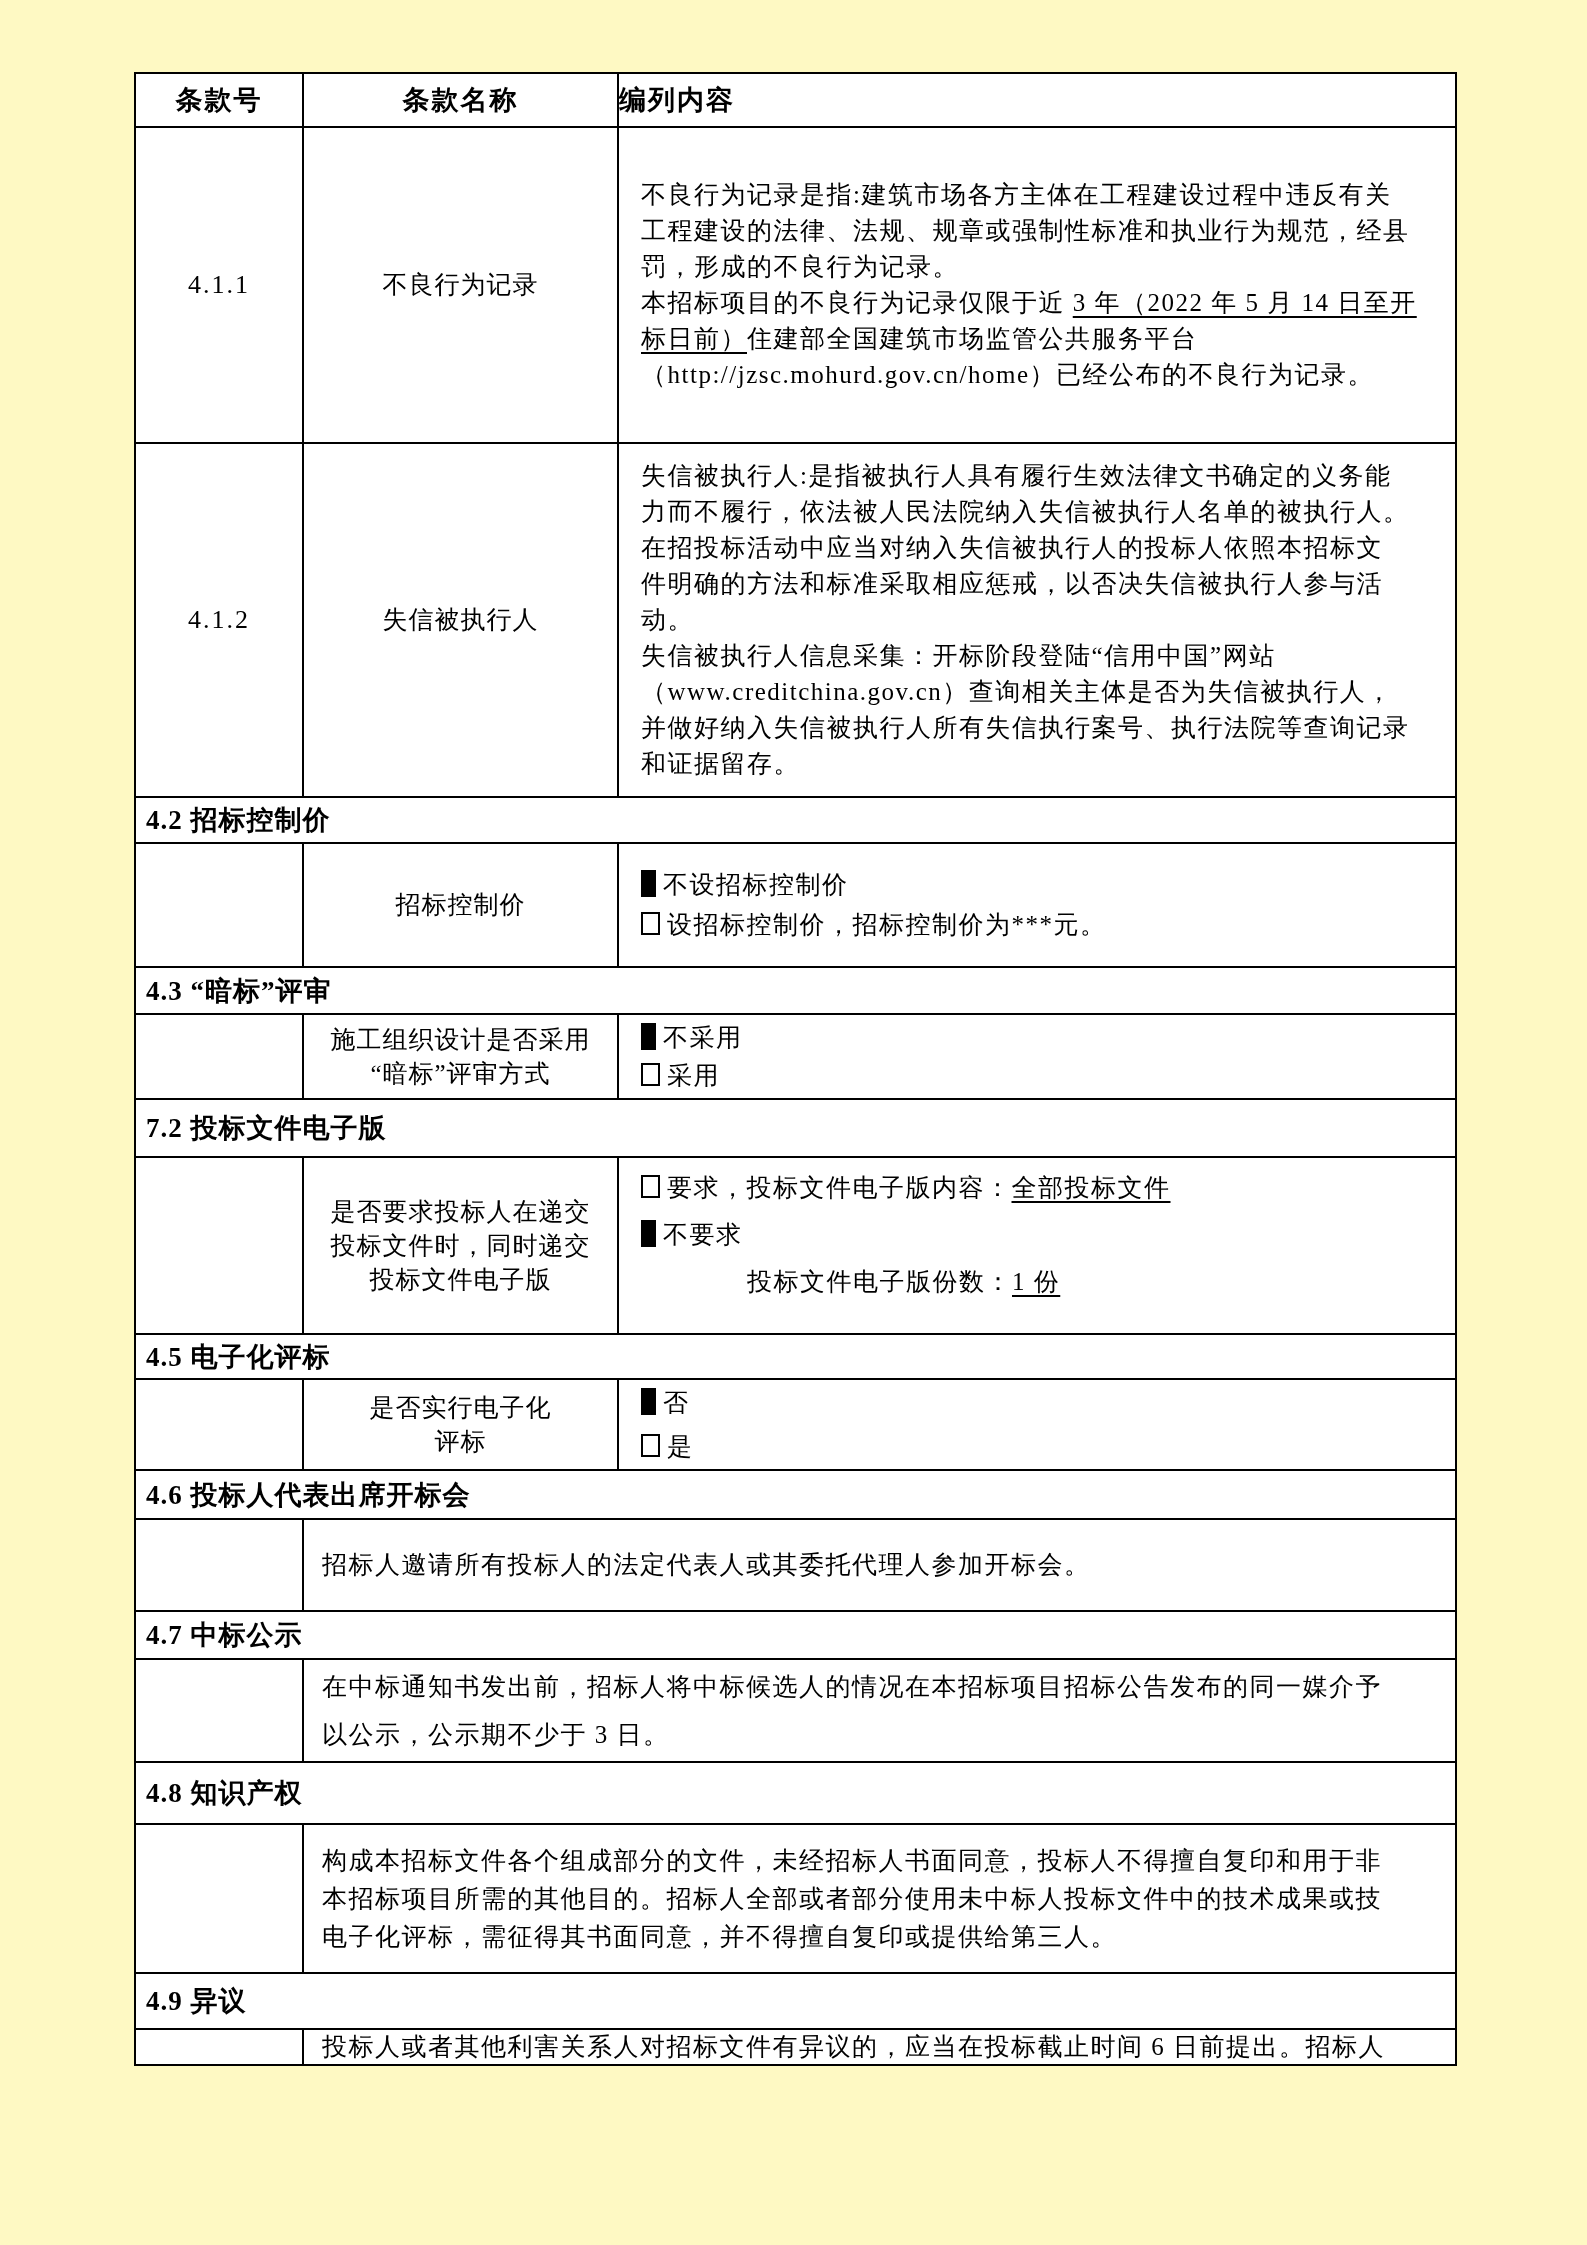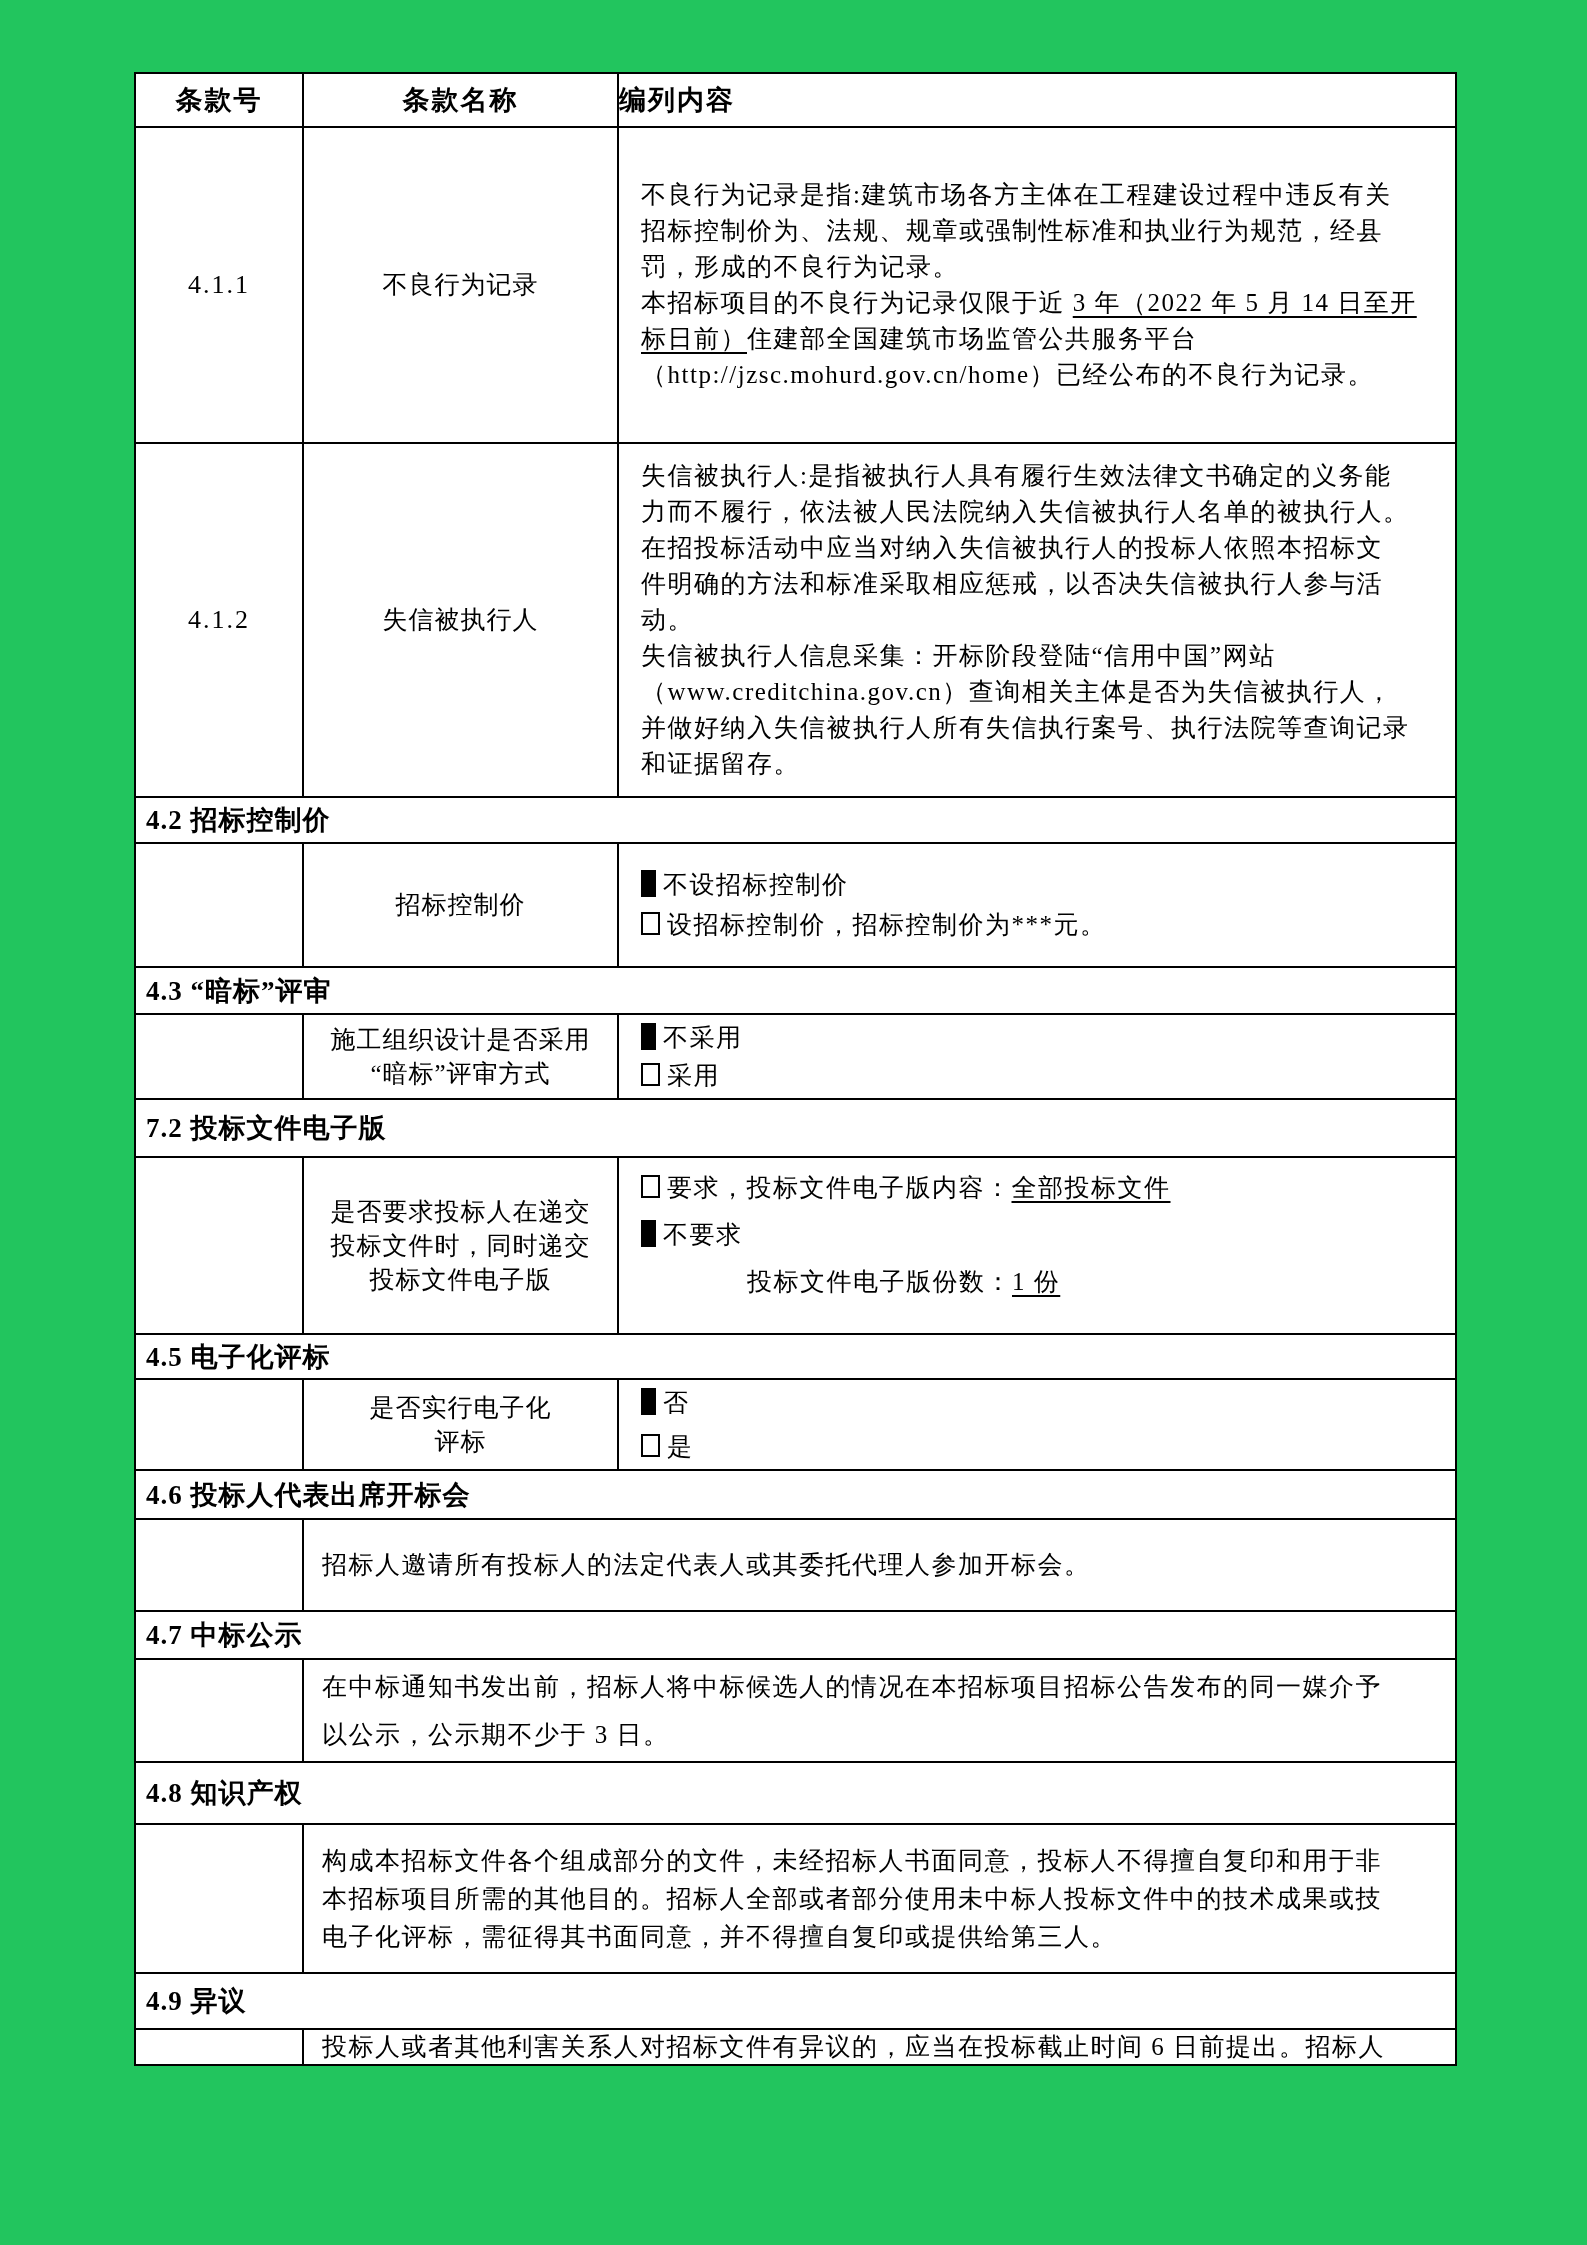--- a/index.html
+++ b/index.html
@@ -1,21 +1,21 @@
 <!DOCTYPE html>
 <html><head>
 <meta charset="utf-8">
 <title>招标文件条款表</title>
 <style>
   html,body{margin:0;padding:0;}
   body{
     width:1587px;height:2245px;position:relative;background:#ffffff;color:#000;
     font-family:"Liberation Serif","DejaVu Serif",serif;
   }
-  .page{position:absolute;left:0;top:0;width:1587px;height:2245px;background:#22c55e;}
+  .page{position:absolute;left:0;top:0;width:1587px;height:2245px;background:#fef9c3;}
   .tbl{
     position:absolute;left:134px;top:72px;width:1323px;
     border:2px solid #000;box-sizing:border-box;background:#fff;
   }
   .row{display:flex;box-sizing:border-box;border-top:2px solid #000;overflow:hidden;}
   .tbl .row:first-child{border-top:none;}
   .c{box-sizing:border-box;overflow:hidden;}
   .c1{
     width:168px;flex:0 0 168px;border-right:2px solid #000;
     display:flex;align-items:center;justify-content:center;
@@ -73,21 +73,21 @@
       </div>
       <div class="row" style="height: 316px;">
         <div class="c c1">
           <div class="ln">4.1.1</div>
         </div>
         <div class="c c2">
           <div class="ln">不良行为记录</div>
         </div>
         <div class="c c3" style="line-height: 36px;">
           <div class="ln"><span>不良行为记录是指:建筑市场各方主体在工程建设过程中违反有关</span></div>
-          <div class="ln"><span>招标控制价为、法规、规章或强制性标准和执业行为规范，经县</span></div>
+          <div class="ln"><span>工程建设的法律、法规、规章或强制性标准和执业行为规范，经县</span></div>
           <div class="ln"><span>罚，形成的不良行为记录。</span></div>
           <div class="ln"><span>本招标项目的不良行为记录仅限于近 </span><span class="us">3 年（2022 年 5 月 14 日至开</span></div>
           <div class="ln"><span class="us">标日前）</span><span>住建部全国建筑市场监管公共服务平台</span></div>
           <div class="ln"><span>（http://jzsc.mohurd.gov.cn/home）已经公布的不良行为记录。</span></div>
         </div>
       </div>
       <div class="row" style="height: 354px;">
         <div class="c c1">
           <div class="ln">4.1.2</div>
         </div>

